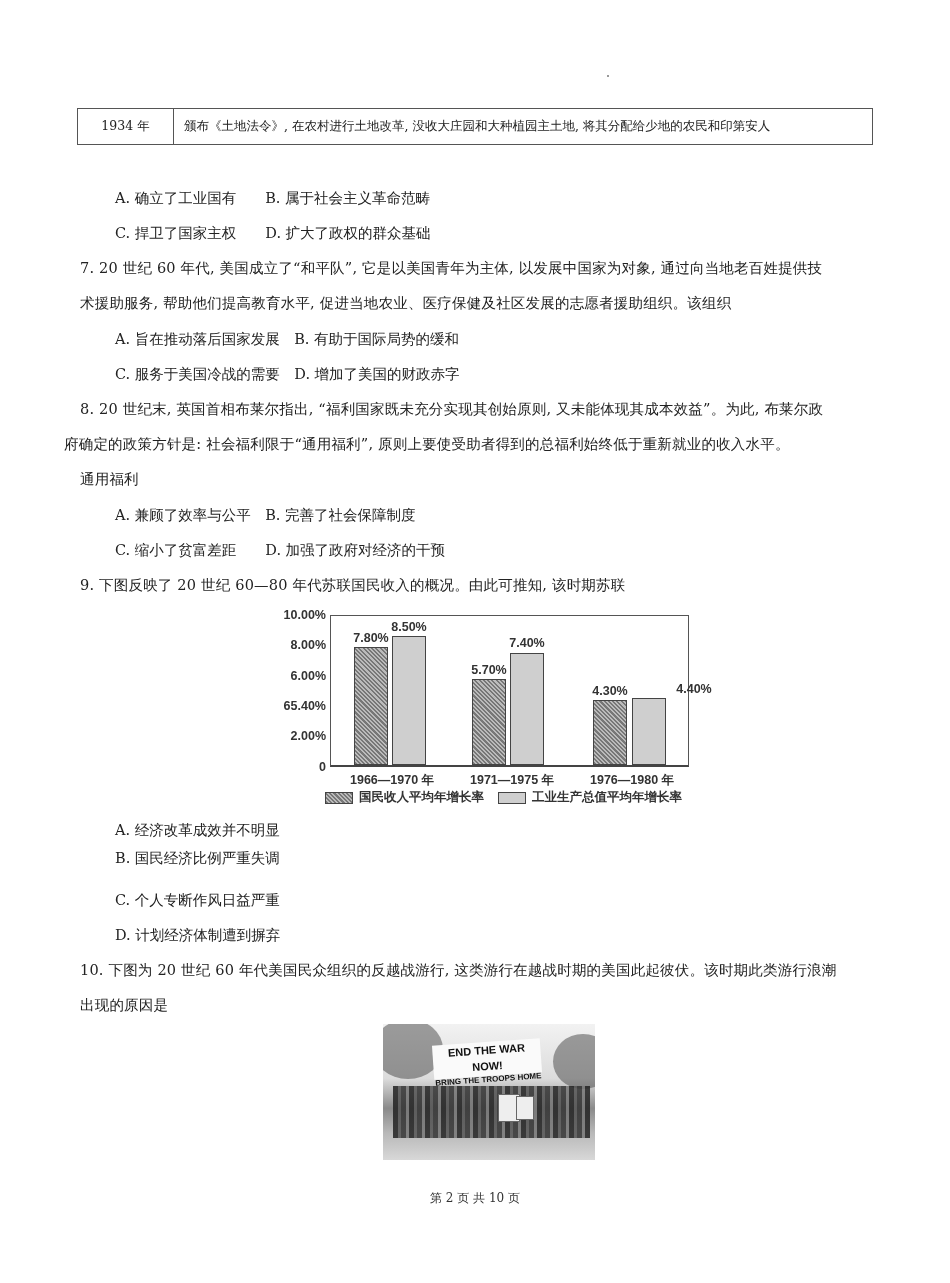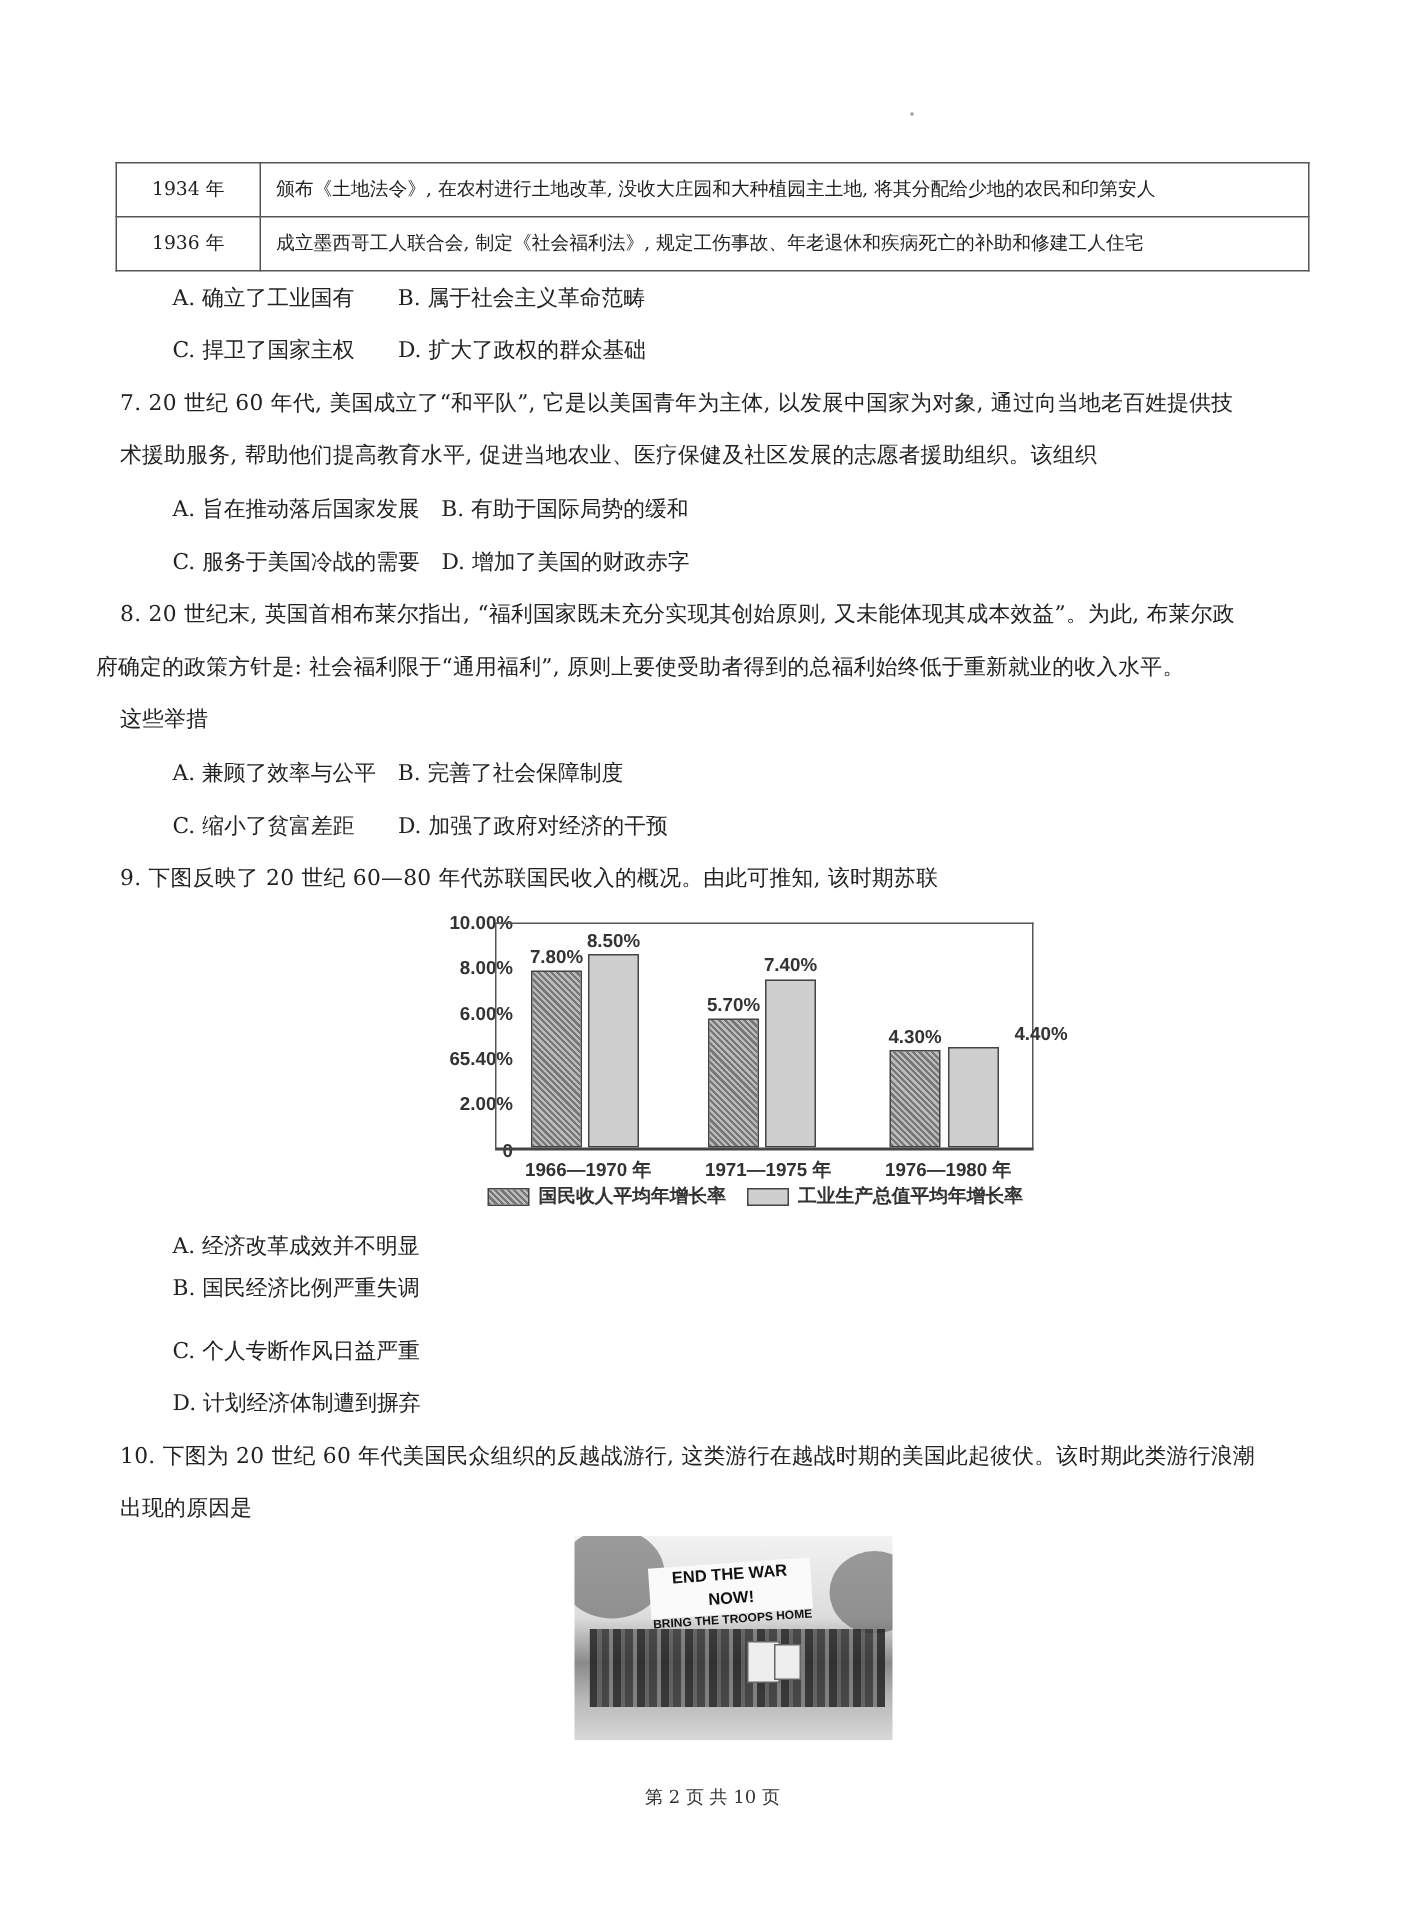--- a/index.html
+++ b/index.html
@@ -10,21 +10,21 @@
   .line { font-size:14.5px; letter-spacing:0.2px; }
   .opt { font-size:14.5px; }
   table.info { position:absolute; left:77px; top:108px; width:796px; border-collapse:collapse;
                font-size:12.5px; }
   table.info td { border:1px solid #555; height:35px; padding:0 10px; vertical-align:middle; }
   table.info td.year { width:75px; text-align:center; }
   .chart { position:absolute; left:280px; top:604px; width:420px; height:210px;
            font-family:"Liberation Sans","DejaVu Sans",sans-serif; }
   .plot { position:absolute; left:50px; top:11px; width:359px; height:152px;
           border:1.5px solid #555; border-bottom:2px solid #444; box-sizing:border-box; }
-  .ytick { position:absolute; left:0; width:46px; text-align:right; font-size:12.5px; font-weight:bold; color:#333;margin-left:16px; }
+  .ytick { position:absolute; left:0; width:46px; text-align:right; font-size:12.5px; font-weight:bold; color:#333; }
   .bar { position:absolute; bottom:0; width:34px; border:1.5px solid #444; box-sizing:border-box; }
   .bar.hatch { background:repeating-linear-gradient(45deg,#777 0 1.5px,#bbb 1.5px 3px); }
   .bar.solid { background:#cfcfcf; }
   .vlabel { position:absolute; font-size:12.5px; font-weight:bold; color:#333; text-align:center; width:50px; }
   .xcat { position:absolute; top:168px; font-size:12.5px; font-weight:bold; color:#333; }
   .legend { position:absolute; top:185px; left:45px; font-size:12.5px; font-weight:bold; color:#333; display:flex; align-items:center; }
   .lg-swatch { width:28px; height:12px; border:1.5px solid #444; box-sizing:border-box; margin-right:6px; }
   .lg-item { display:flex; align-items:center; margin-right:14px; }
   .photo { position:absolute; left:383px; top:1024px; width:212px; height:136px; overflow:hidden;
            background:linear-gradient(#f2f2f2 0%, #dcdcdc 40%, #8a8a8a 62%, #b8b8b8 80%, #d8d8d8 100%); }
@@ -43,38 +43,34 @@
 <body>
 
 <div class="dot"></div>
 
 <table class="info">
   <tbody>
       <tr>
     <td class="year">1934 年</td>
     <td>颁布《土地法令》, 在农村进行土地改革, 没收大庄园和大种植园主土地, 将其分配给少地的农民和印第安人</td>
   </tr>
-  <tr>
-    <td class="year">1936 年</td>
-    <td>成立墨西哥工人联合会, 制定《社会福利法》, 规定工伤事故、年老退休和疾病死亡的补助和修建工人住宅</td>
-  </tr>
 </tbody>
   </table>
 
 <div class="abs opt" style="left:115px; top:189px;">A. 确立了工业国有　　B. 属于社会主义革命范畴</div>
 <div class="abs opt" style="left:115px; top:224px;">C. 捍卫了国家主权　　D. 扩大了政权的群众基础</div>
 
 <div class="abs line" style="left:80px; top:259px;">7. 20 世纪 60 年代, 美国成立了“和平队”, 它是以美国青年为主体, 以发展中国家为对象, 通过向当地老百姓提供技</div>
 <div class="abs line" style="left:80px; top:294px;">术援助服务, 帮助他们提高教育水平, 促进当地农业、医疗保健及社区发展的志愿者援助组织。该组织</div>
 <div class="abs opt" style="left:115px; top:330px;">A. 旨在推动落后国家发展　B. 有助于国际局势的缓和</div>
 <div class="abs opt" style="left:115px; top:365px;">C. 服务于美国冷战的需要　D. 增加了美国的财政赤字</div>
 
 <div class="abs line" style="left:80px; top:400px;">8. 20 世纪末, 英国首相布莱尔指出, “福利国家既未充分实现其创始原则, 又未能体现其成本效益”。为此, 布莱尔政</div>
 <div class="abs line" style="left:64px; top:435px;">府确定的政策方针是: 社会福利限于“通用福利”, 原则上要使受助者得到的总福利始终低于重新就业的收入水平。</div>
-<div class="abs line" style="left:80px; top:470px;">这些举措</div>
+<div class="abs line" style="left:80px; top:470px;">通用福利</div>
 <div class="abs opt" style="left:115px; top:506px;">A. 兼顾了效率与公平　B. 完善了社会保障制度</div>
 <div class="abs opt" style="left:115px; top:541px;">C. 缩小了贫富差距　　D. 加强了政府对经济的干预</div>
 
 <div class="abs line" style="left:80px; top:576px;">9. 下图反映了 20 世纪 60—80 年代苏联国民收入的概况。由此可推知, 该时期苏联</div>
 
 <div class="chart">
   <div class="ytick" style="top:4px;">10.00%</div>
   <div class="ytick" style="top:34px;">8.00%</div>
   <div class="ytick" style="top:65px;">6.00%</div>
   <div class="ytick" style="top:95px;">65.40%</div>

